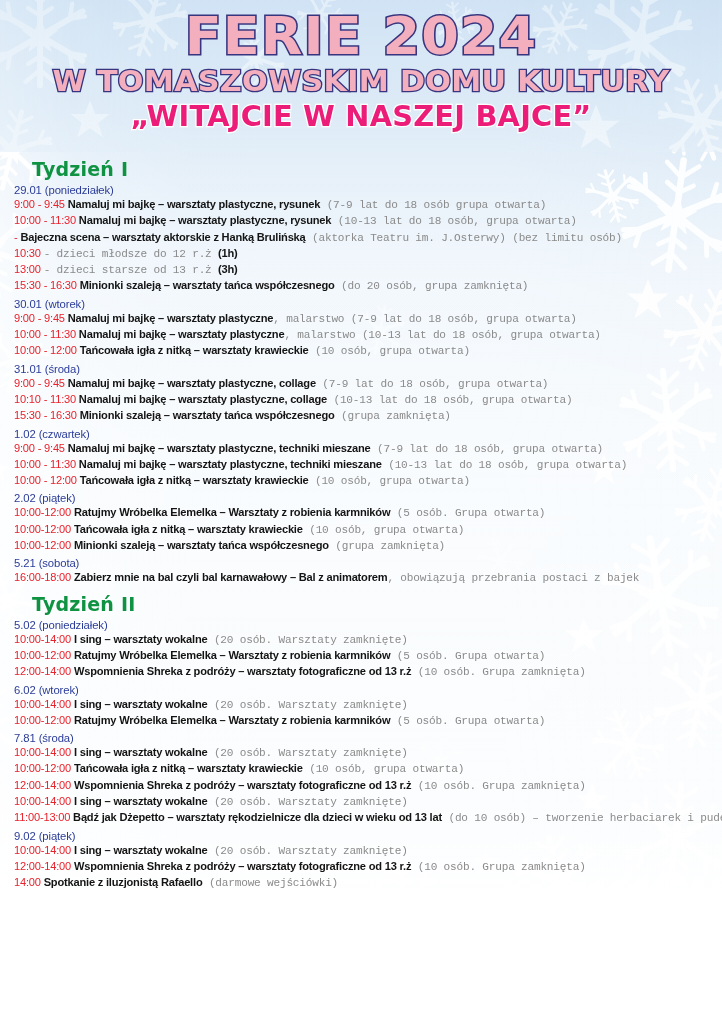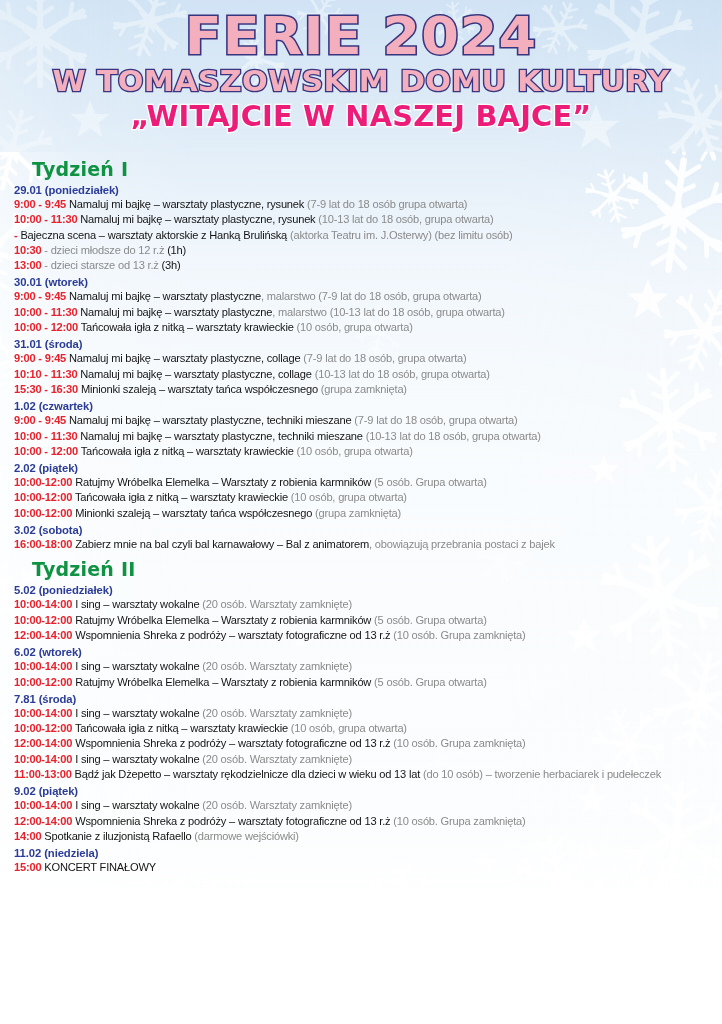--- a/index.html
+++ b/index.html
@@ -88,36 +88,36 @@
   .week-title{
     font-family:"DejaVu Sans", sans-serif;
     font-weight:700;
     font-size:19px;
     color:#0f9342;
     margin:6px 0 4px 18px;
     letter-spacing:.2px;
   }
   .date-row{
     font-size:11.3px;
-    font-weight:700;
+    font-weight:400;
     color:#2b3c98;
     margin:3px 0 1px 0;
     letter-spacing:-.1px;
   }
   .ev{
     font-size:11.1px;
     line-height:15.3px;
     color:#8d8d8d;
     margin:0;
     letter-spacing:-.2px;
     white-space:nowrap;
   }
-  .ev .tm{color:#e8212b;font-weight:700;}
-  .ev .ti{color:#141414;font-weight:400;}
-  .ev .no{color:#8a8a8a;font-weight:400;}
+  .ev .tm{color:#e8212b;font-weight:400;}
+  .ev .ti{color:#141414;font-weight:700;}
+  .ev .no{color:#8a8a8a;font-weight:400;font-family:Liberation Mono, monospace;}
   .ev.plain{color:#8a8a8a;font-weight:400;}
 
   
   .footer{
     position:absolute;left:0;top:952px;width:722px;height:72px;
     background:#ffffff;
     display:flex;align-items:center;justify-content:center;gap:132px;
   }
   .logo{display:flex;align-items:center;gap:16px;}
   .crest{width:38px;height:46px;flex:none;}
@@ -243,37 +243,38 @@
   </div>
 
   <div class="sched" id="schedule">
       <div class="week-title">Tydzień I</div>
       <div class="date-row">29.01 (poniedziałek)</div>
       <div class="ev"><span class="tm">9:00 - 9:45</span><span class="ti"> Namaluj mi bajkę – warsztaty plastyczne, rysunek</span><span class="no"> (7-9 lat do 18 osób grupa otwarta)</span></div>
       <div class="ev"><span class="tm">10:00 - 11:30</span><span class="ti">  Namaluj mi bajkę – warsztaty plastyczne, rysunek</span><span class="no"> (10-13 lat do 18 osób, grupa otwarta)</span></div>
       <div class="ev"><span class="tm">-</span><span class="ti"> Bajeczna scena – warsztaty aktorskie z Hanką Brulińską</span><span class="no"> (aktorka Teatru im. J.Osterwy) (bez limitu osób)</span></div>
       <div class="ev"><span class="tm">10:30</span><span class="ti"> </span><span class="no">- dzieci młodsze do 12 r.ż </span><span class="ti">(1h)</span></div>
       <div class="ev"><span class="tm">13:00</span><span class="ti"> </span><span class="no">- dzieci starsze od 13 r.ż </span><span class="ti">(3h)</span></div>
+      <div class="ev"><span class="tm">15:30 - 16:30</span><span class="ti"> Minionki szaleją – warsztaty tańca współczesnego</span><span class="no"> (do 20 osób, grupa zamknięta)</span></div>
       <div class="date-row">30.01 (wtorek)</div>
       <div class="ev"><span class="tm">9:00 - 9:45</span><span class="ti">  Namaluj mi bajkę – warsztaty plastyczne</span><span class="no">, malarstwo (7-9 lat do 18 osób, grupa otwarta)</span></div>
       <div class="ev"><span class="tm">10:00 - 11:30</span><span class="ti"> Namaluj mi bajkę – warsztaty plastyczne</span><span class="no">, malarstwo (10-13 lat do 18 osób, grupa otwarta)</span></div>
       <div class="ev"><span class="tm">10:00 - 12:00</span><span class="ti"> Tańcowała igła z nitką – warsztaty krawieckie</span><span class="no"> (10 osób, grupa otwarta)</span></div>
       <div class="date-row">31.01 (środa)</div>
       <div class="ev"><span class="tm">9:00 - 9:45</span><span class="ti">  Namaluj mi bajkę – warsztaty plastyczne, collage</span><span class="no"> (7-9 lat do 18 osób, grupa otwarta)</span></div>
       <div class="ev"><span class="tm">10:10 - 11:30</span><span class="ti"> Namaluj mi bajkę – warsztaty plastyczne, collage</span><span class="no"> (10-13 lat do 18 osób, grupa otwarta)</span></div>
       <div class="ev"><span class="tm">15:30 - 16:30</span><span class="ti"> Minionki szaleją – warsztaty tańca współczesnego</span><span class="no"> (grupa zamknięta)</span></div>
       <div class="date-row">1.02 (czwartek)</div>
       <div class="ev"><span class="tm">9:00 - 9:45</span><span class="ti">  Namaluj mi bajkę – warsztaty plastyczne, techniki mieszane</span><span class="no"> (7-9 lat do 18 osób, grupa otwarta)</span></div>
       <div class="ev"><span class="tm">10:00 - 11:30</span><span class="ti"> Namaluj mi bajkę – warsztaty plastyczne, techniki mieszane</span><span class="no"> (10-13 lat do 18 osób, grupa otwarta)</span></div>
       <div class="ev"><span class="tm">10:00 - 12:00</span><span class="ti"> Tańcowała igła z nitką – warsztaty krawieckie</span><span class="no"> (10 osób, grupa otwarta)</span></div>
       <div class="date-row">2.02 (piątek)</div>
       <div class="ev"><span class="tm">10:00-12:00</span><span class="ti"> Ratujmy Wróbelka Elemelka – Warsztaty z robienia karmników</span><span class="no"> (5 osób. Grupa otwarta)</span></div>
       <div class="ev"><span class="tm">10:00-12:00</span><span class="ti"> Tańcowała igła z nitką – warsztaty krawieckie</span><span class="no"> (10 osób, grupa otwarta)</span></div>
       <div class="ev"><span class="tm">10:00-12:00</span><span class="ti"> Minionki szaleją – warsztaty tańca współczesnego</span><span class="no"> (grupa zamknięta)</span></div>
-      <div class="date-row">3.02 (sobota)</div>
+      <div class="date-row">5.21 (sobota)</div>
       <div class="ev"><span class="tm">16:00-18:00</span><span class="ti"> Zabierz mnie na bal czyli bal karnawałowy – Bal z animatorem</span><span class="no">, obowiązują przebrania postaci z bajek</span></div>
       <div class="week-title">Tydzień II</div>
       <div class="date-row">5.02 (poniedziałek)</div>
       <div class="ev"><span class="tm">10:00-14:00</span><span class="ti"> I sing – warsztaty wokalne</span><span class="no"> (20 osób. Warsztaty zamknięte)</span></div>
       <div class="ev"><span class="tm">10:00-12:00</span><span class="ti"> Ratujmy Wróbelka Elemelka – Warsztaty z robienia karmników</span><span class="no"> (5 osób. Grupa otwarta)</span></div>
       <div class="ev"><span class="tm">12:00-14:00</span><span class="ti"> Wspomnienia Shreka z podróży – warsztaty fotograficzne od 13 r.ż</span><span class="no"> (10 osób. Grupa zamknięta)</span></div>
       <div class="date-row">6.02 (wtorek)</div>
       <div class="ev"><span class="tm">10:00-14:00</span><span class="ti"> I sing – warsztaty wokalne</span><span class="no"> (20 osób. Warsztaty zamknięte)</span></div>
       <div class="ev"><span class="tm">10:00-12:00</span><span class="ti"> Ratujmy Wróbelka Elemelka – Warsztaty z robienia karmników</span><span class="no"> (5 osób. Grupa otwarta)</span></div>
       <div class="date-row">7.81 (środa)</div>

